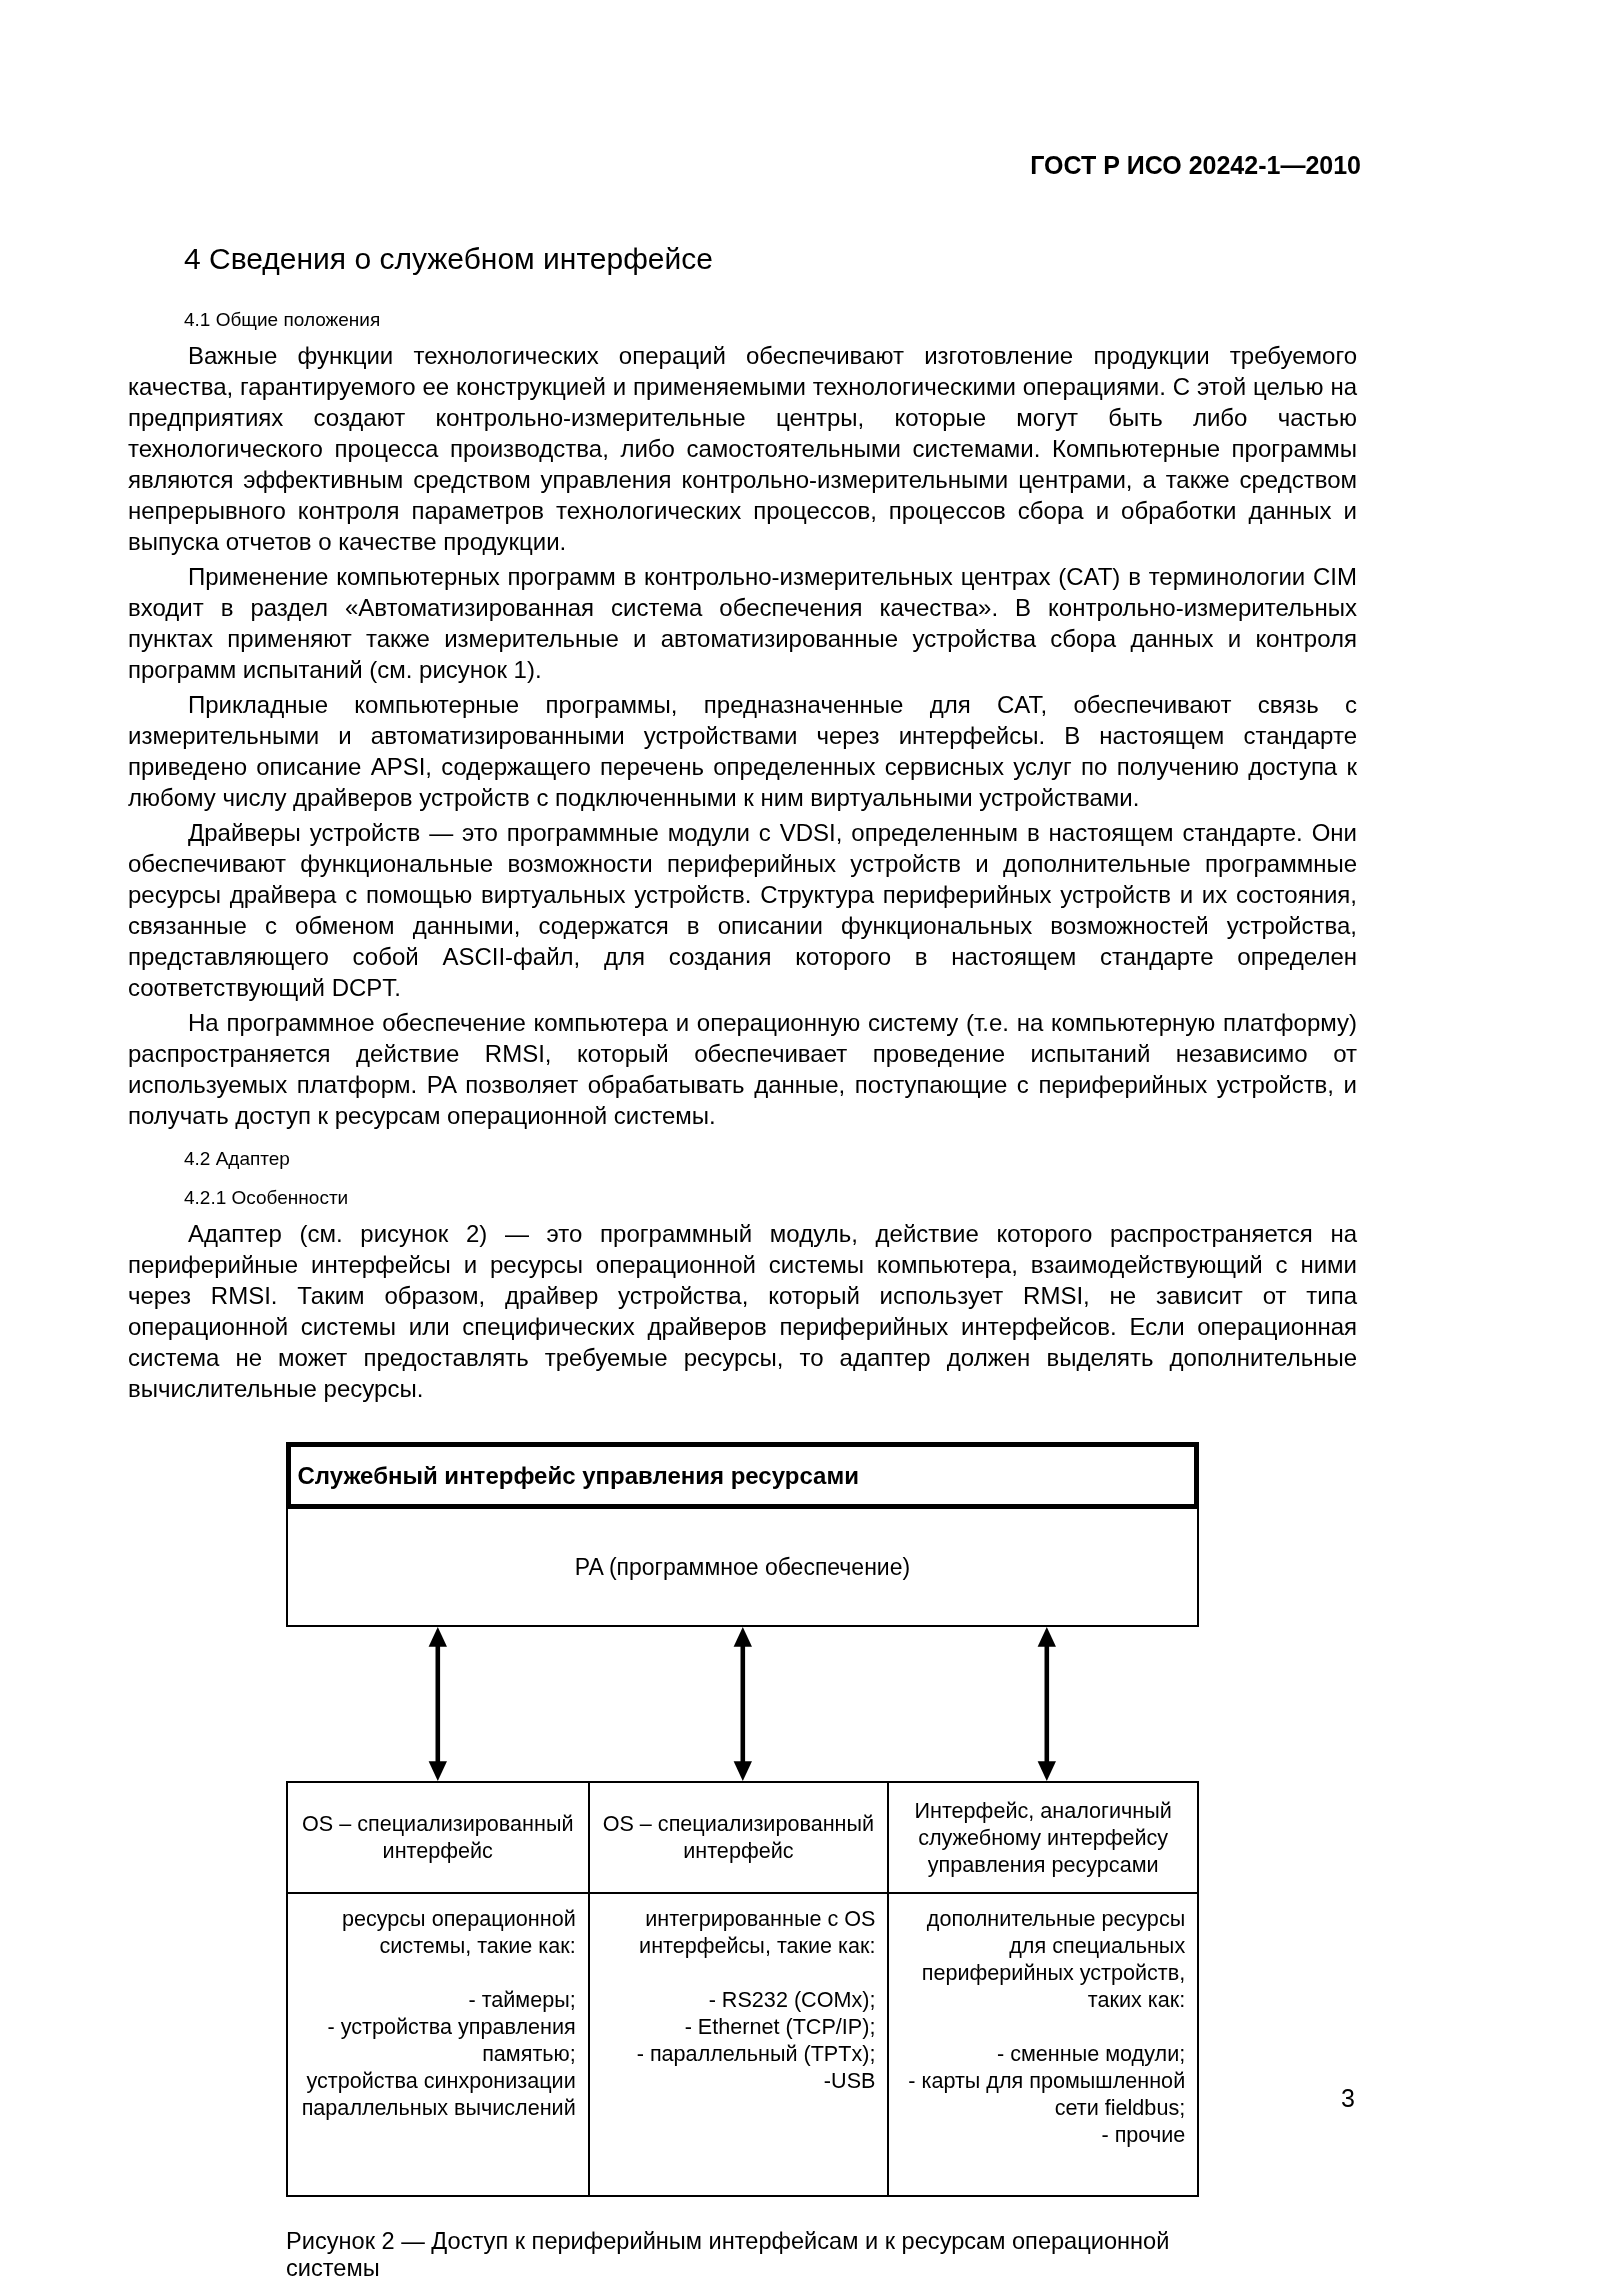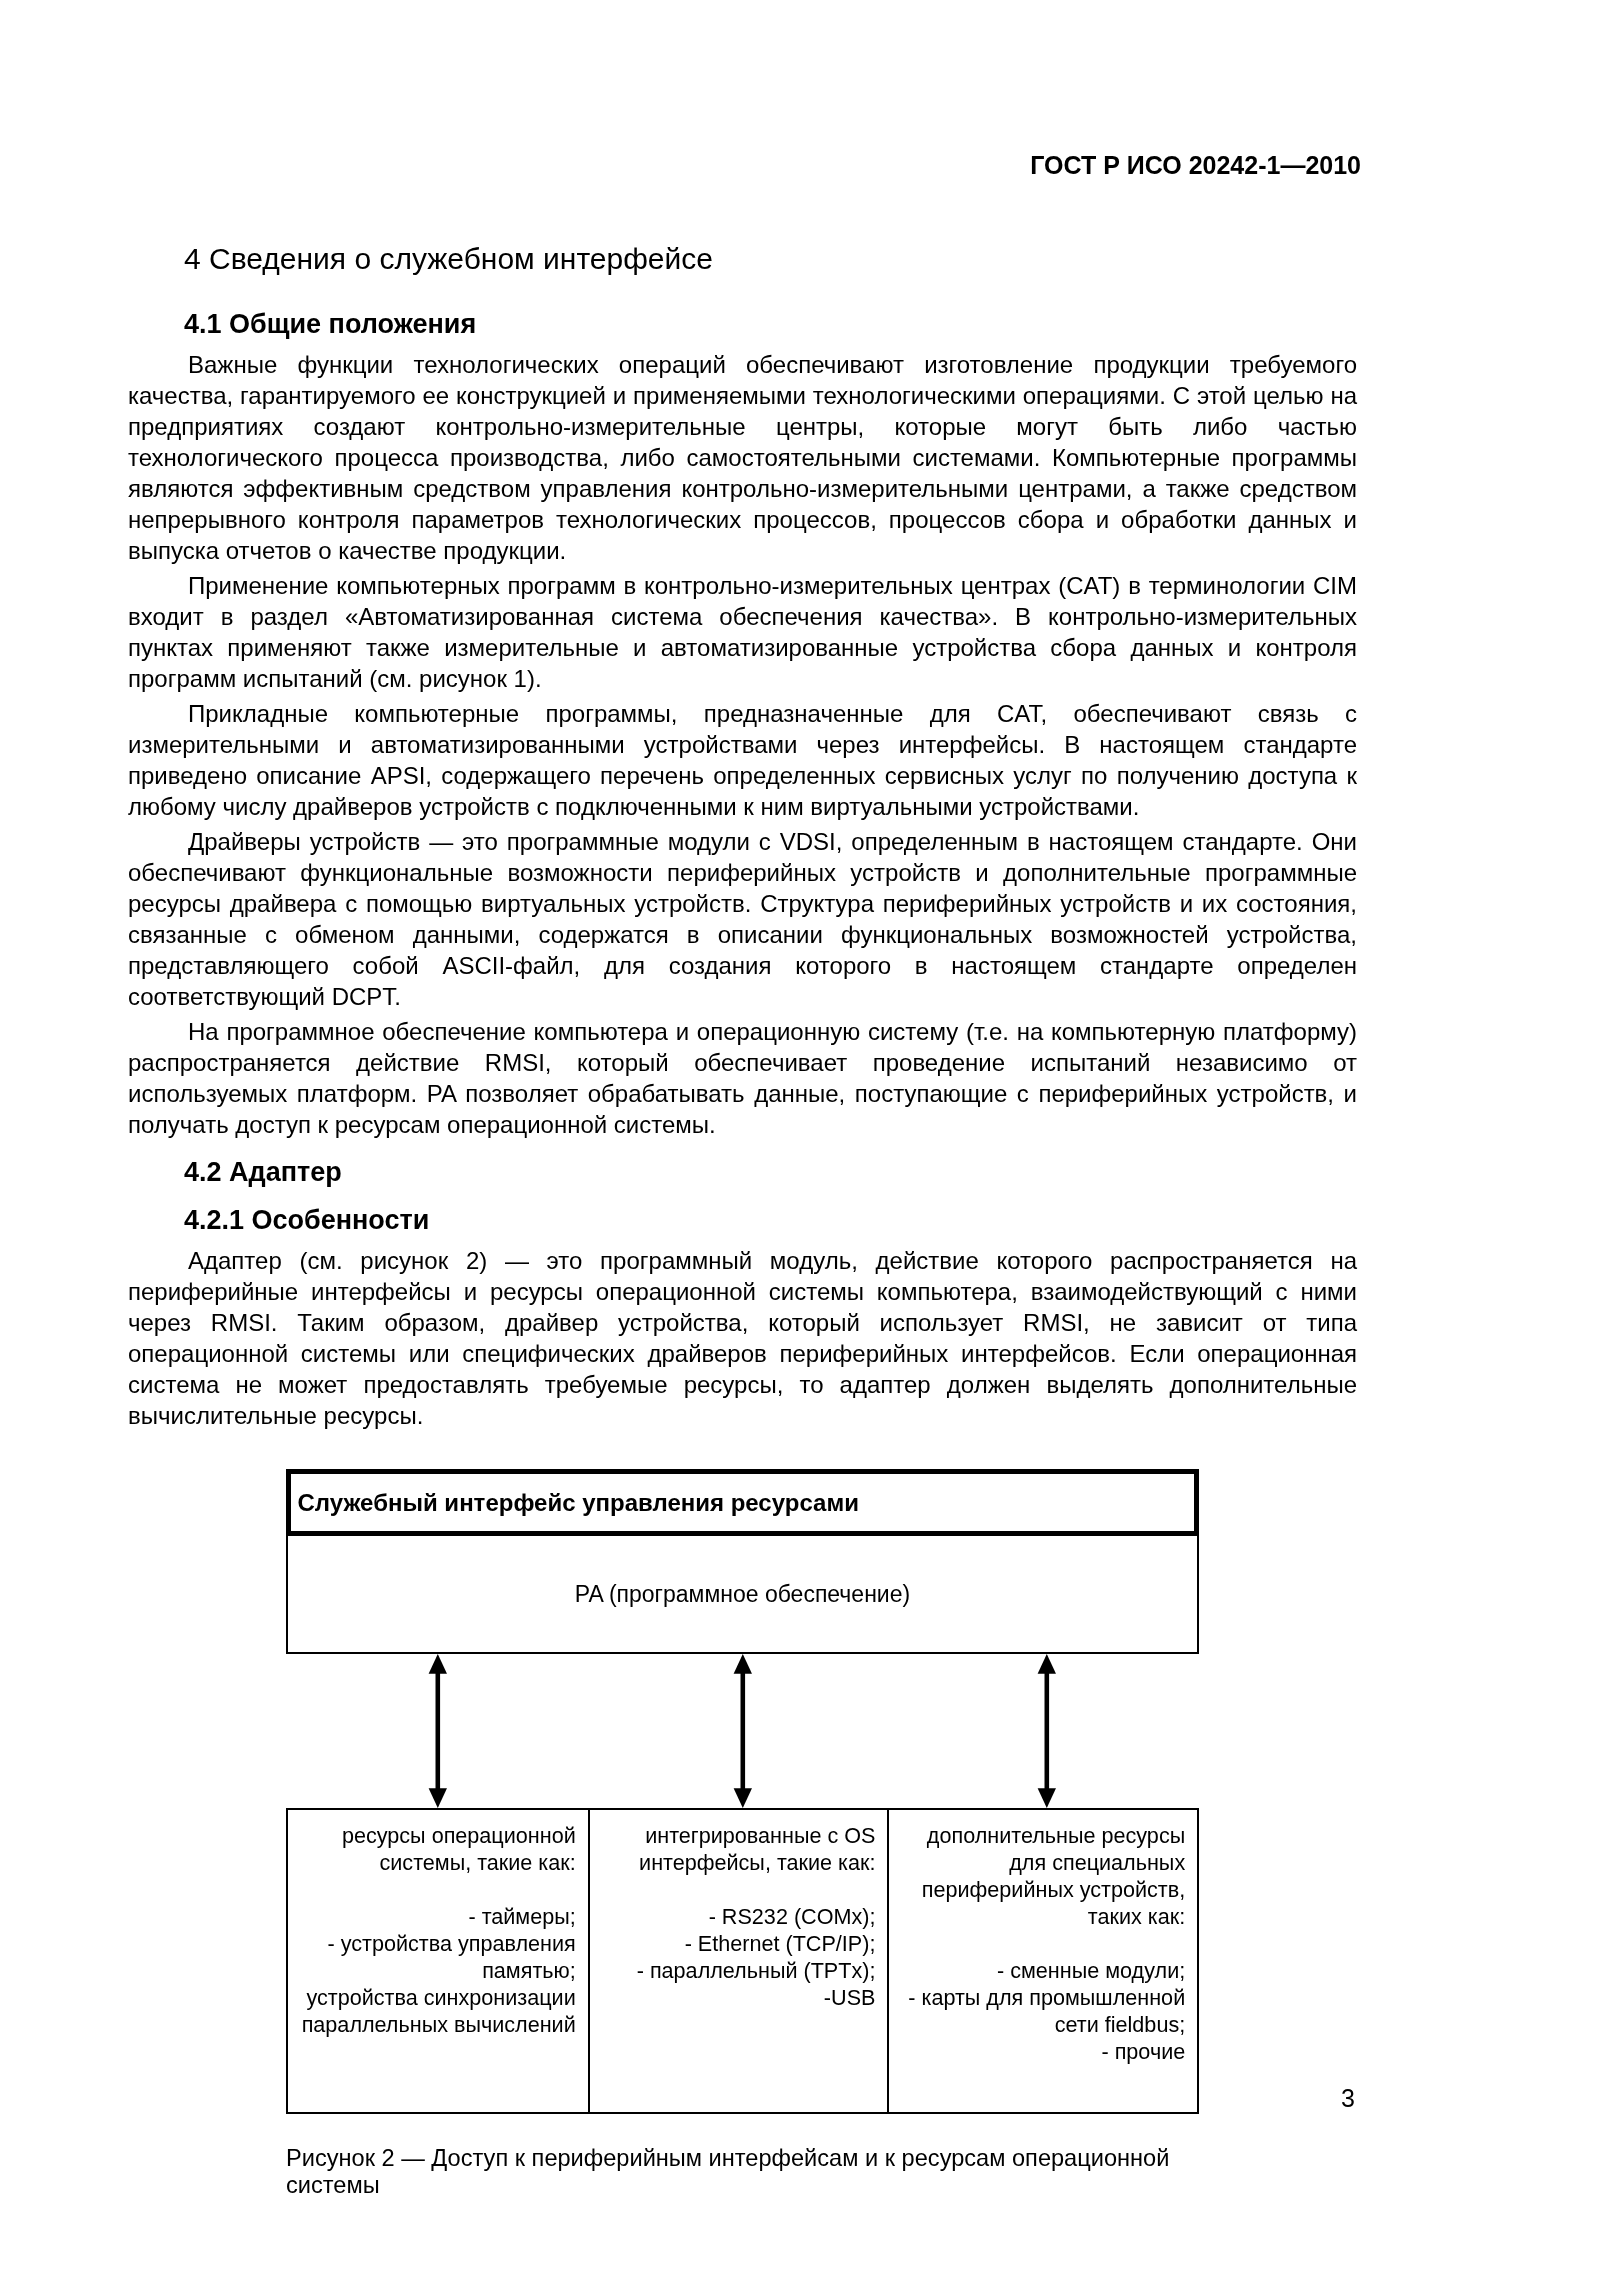--- a/index.html
+++ b/index.html
@@ -26,22 +26,22 @@
     font-weight: bold;
     font-size: 25px;
     margin: 0 0 0 0;
   }
   .h-section {
     font-size: 30px;
     font-weight: normal;
     margin: 62px 0 33px 60px;
   }
   .h-sub {
-    font-size: 27px;
-    font-weight: bold;
+    font-size: 19px;
+    font-weight: normal;
     margin: 17px 0 9.2px 0;
     text-indent: 60px;
   }
   p.body-par {
     font-size: 24px;
     line-height: 31px;
     text-align: justify;
     text-indent: 60px;
     margin: 4px;
   }
@@ -164,20 +164,25 @@
       </div>
     </div>
 
     <table class="fig-table">
       <colgroup>
         <col style="width:33.1%">
         <col style="width:32.9%">
         <col style="width:34%">
       </colgroup>
       <tbody>
+          <tr class="hdr">
+        <td>OS – специализированный интерфейс</td>
+        <td>OS – специализированный интерфейс</td>
+        <td>Интерфейс, аналогичный служебному интерфейсу управления ресурсами</td>
+      </tr>
       <tr class="bd">
         <td>ресурсы операционной системы, такие как:
 
 - таймеры;
 - устройства управления памятью;
 устройства синхронизации параллельных вычислений</td>
         <td>интегрированные с OS интерфейсы, такие как:
 
 - RS232 (COMx);
 - Ethernet (TCP/IP);

